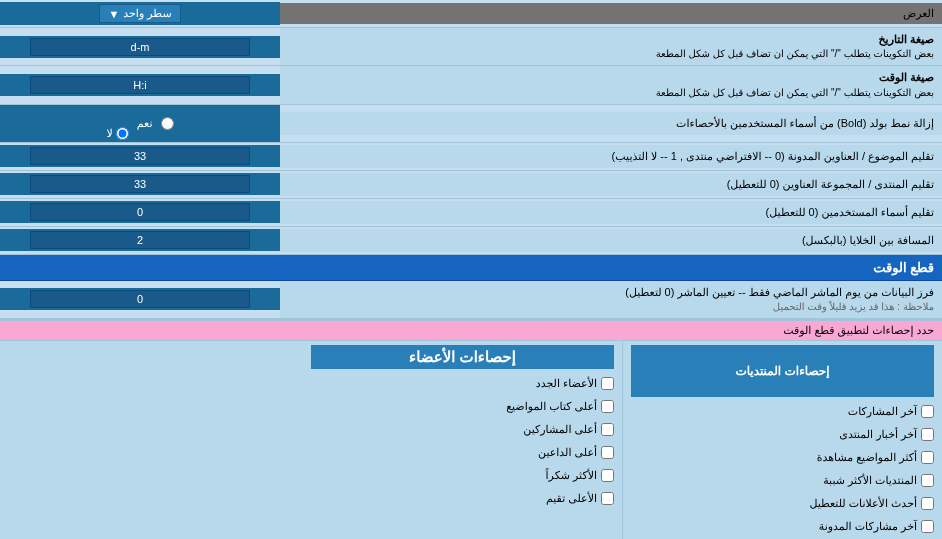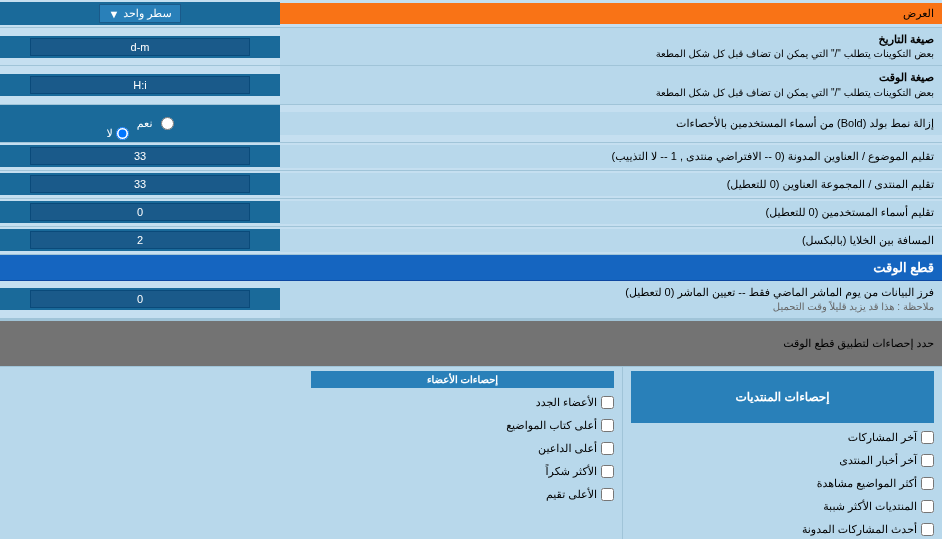--- a/index.html
+++ b/index.html
@@ -51,21 +51,21 @@
       padding: 2px 6px;
       width: 220px;
       text-align: center;
       font-size: 11px;
     }
 
     .header-row-right {
       flex: 1;
       text-align: right;
       padding: 4px 8px;
-      background: #f97316;
+      background: #737373;
       color: #000;
       font-size: 11px;
     }
 
     .radio-group {
       display: flex;
       align-items: center;
       gap: 8px;
       color: #fff;
       font-size: 11px;
@@ -107,22 +107,22 @@
       align-items: center;
       gap: 4px;
     }
 
     .checkboxes-outer {
       background: #b8d8eb;
       border-top: 2px solid #a0c4d8;
     }
 
     .limit-row {
-      background: #737373;
-      padding: 16px 8px;
+      background: #f9a8d4;
+      padding: 3px 8px;
       font-size: 11px;
       color: #000;
       text-align: right;
       border-bottom: 1px solid #a0c4d8;
     }
   </style>
 </head>
 <body>
 
 <div class="main-container">
@@ -234,40 +234,44 @@
         <div class="checkbox-item">
           <input type="checkbox" style="">
           <span>أكثر المواضيع مشاهدة</span>
         </div>
         <div class="checkbox-item">
           <input type="checkbox" style="">
           <span>المنتديات الأكثر شببة</span>
         </div>
         <div class="checkbox-item">
           <input type="checkbox" style="">
-          <span>أحدث المشاركات المدونة</span>
+          <span>أحدث الأعلانات للتعطيل</span>
         </div>
         <div class="checkbox-item">
           <input type="checkbox" style="">
           <span>آخر مشاركات المدونة</span>
         </div>
       </div>
 
       <div style="flex:1;padding:4px 8px;background:#b8d8eb;">
-        <div style="background:#2980b9;color:white;text-align:center;padding:3px 6px;font-weight:bold;font-size:10px;margin-bottom:4px;">إحصاءات الأعضاء</div>
+        <div style="background:#2980b9;color:white;text-align:center;padding:3px 6px;font-weight:bold;font-size:15px;margin-bottom:4px;">إحصاءات الأعضاء</div>
         <div class="checkbox-item">
           <input type="checkbox" style="">
           <span>الأعضاء الجدد</span>
         </div>
         <div class="checkbox-item">
           <input type="checkbox" style="">
           <span>أعلى كتاب المواضيع</span>
         </div>
         <div class="checkbox-item">
           <input type="checkbox" style="">
+          <span>أعلى المشاركين</span>
+        </div>
+        <div class="checkbox-item">
+          <input type="checkbox" style="">
           <span>أعلى الداعين</span>
         </div>
         <div class="checkbox-item">
           <input type="checkbox" style="">
           <span>الأكثر شكراً</span>
         </div>
         <div class="checkbox-item">
           <input type="checkbox" style="">
           <span>الأعلى تقيم</span>
         </div>

